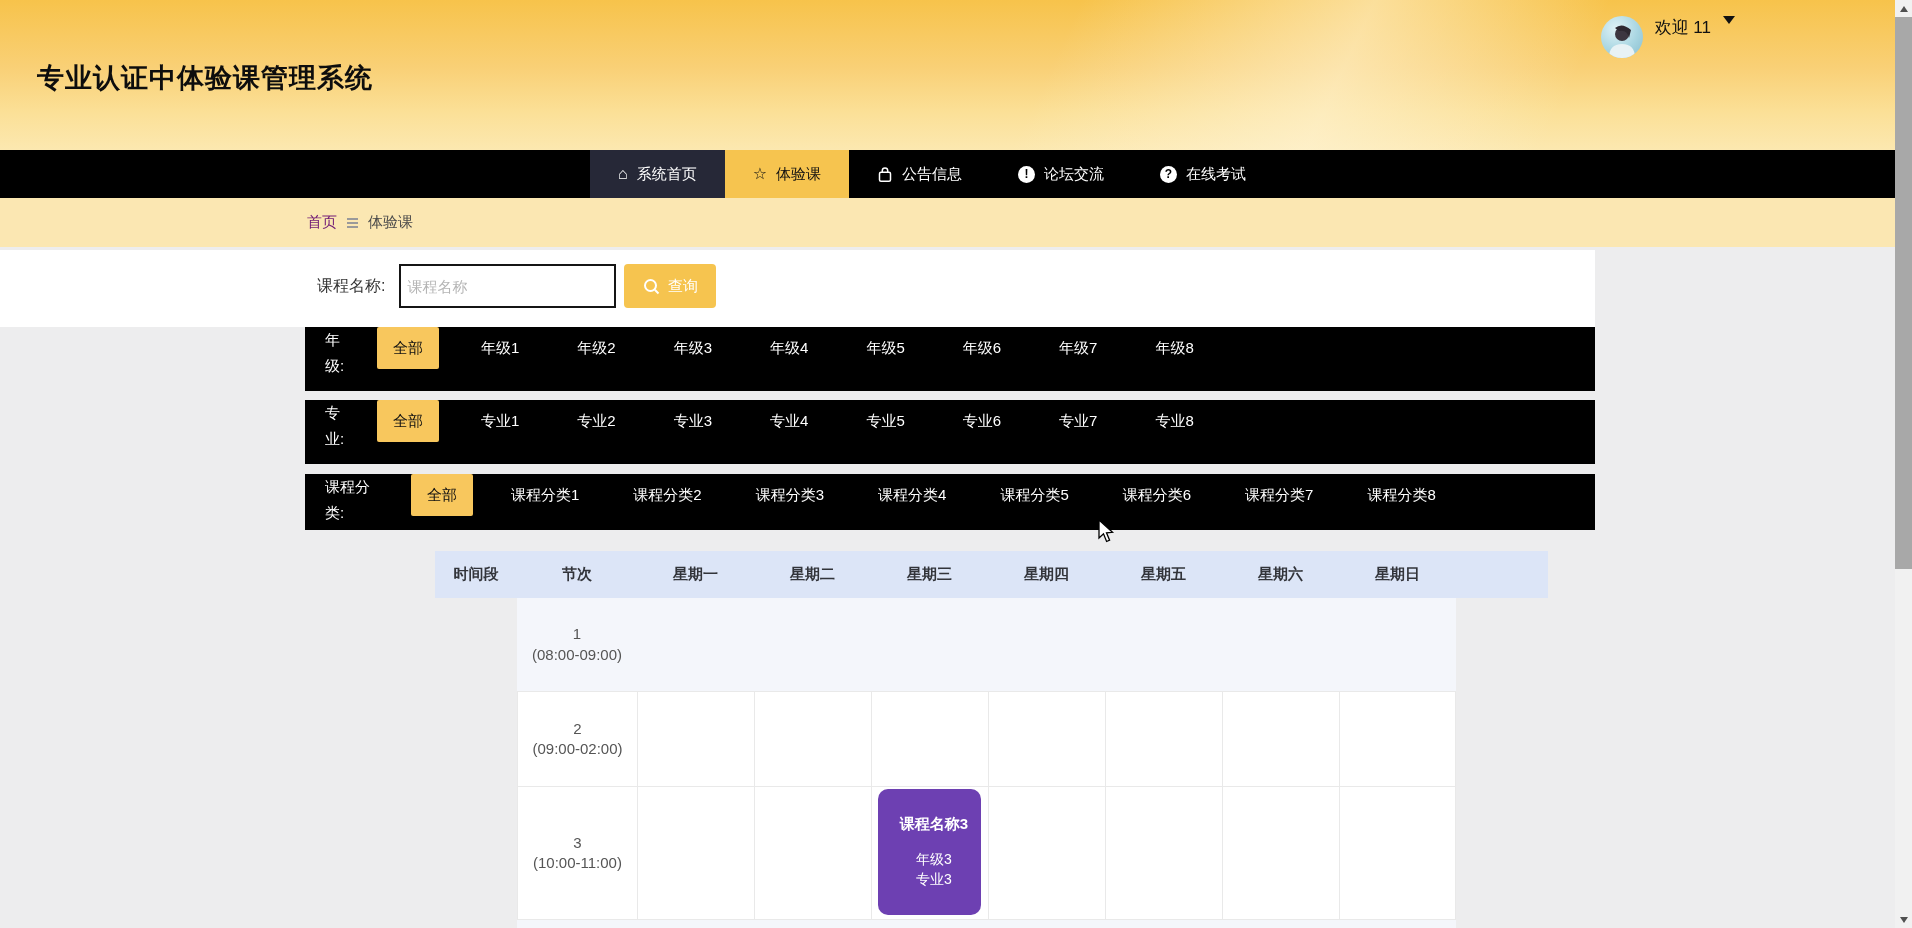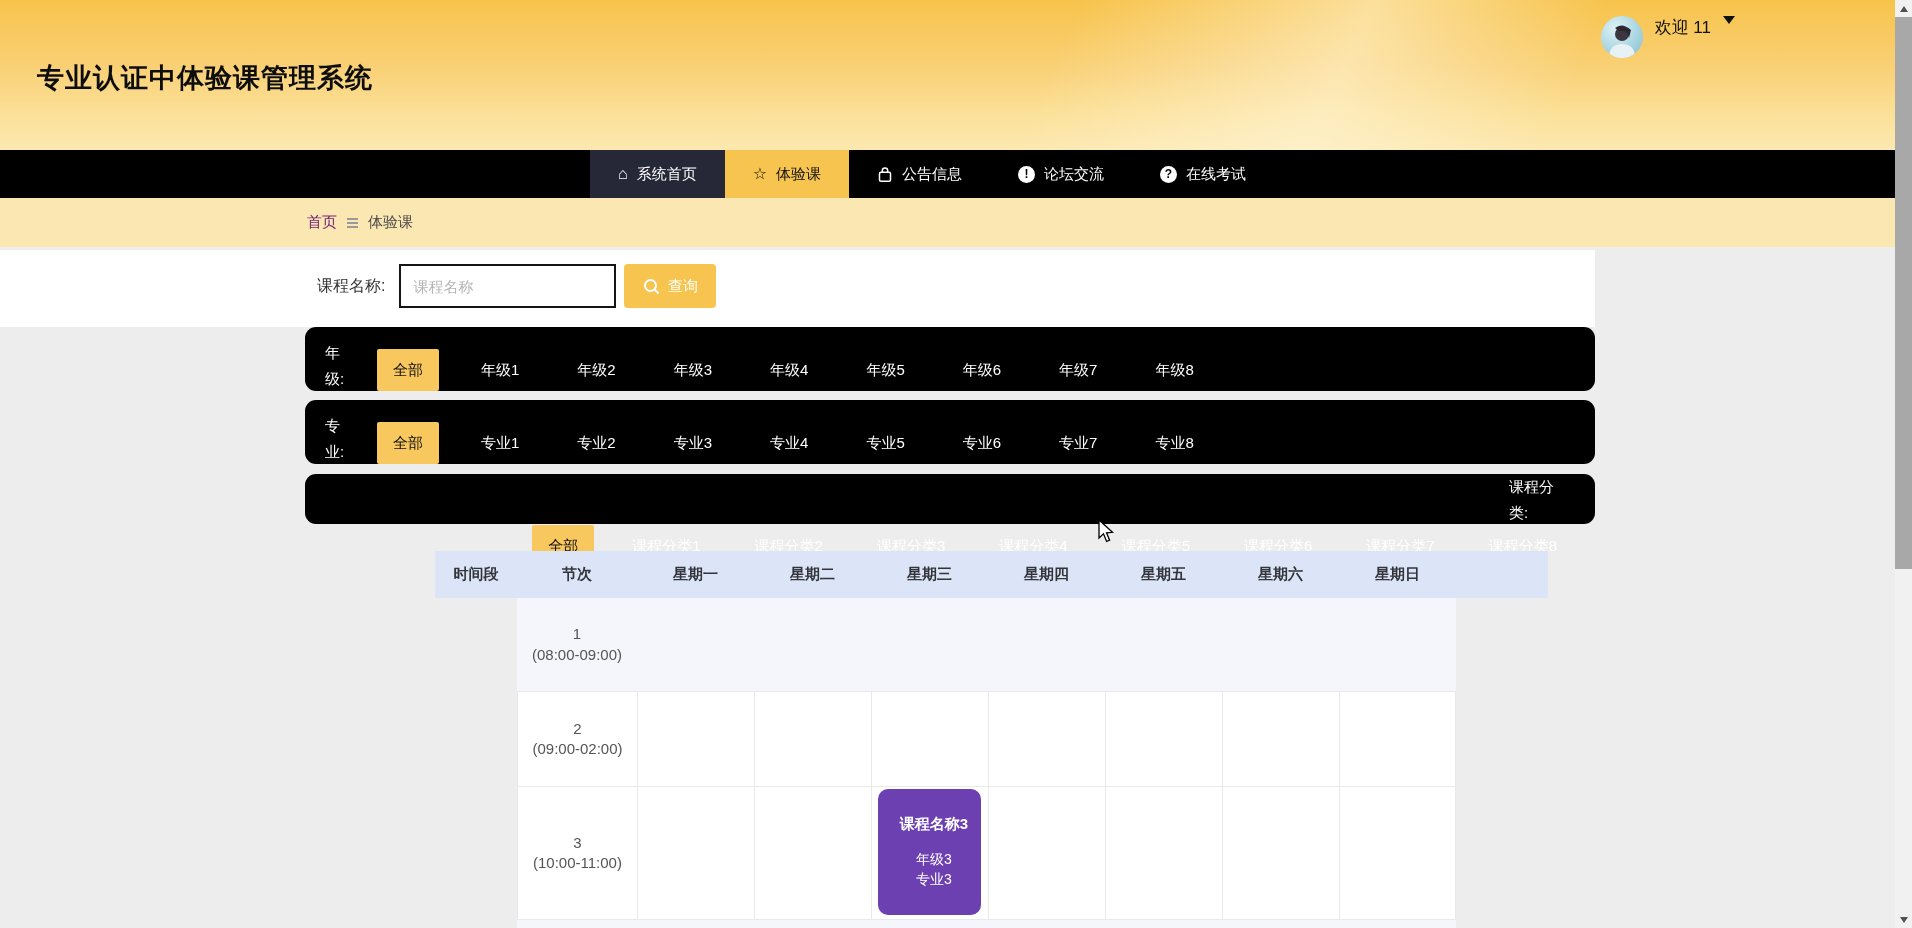--- a/index.html
+++ b/index.html
@@ -34,27 +34,27 @@
   .crumb { position:absolute; left:0; top:198px; width:1895px; height:49px; background:#fbe7b2; display:flex; align-items:center; padding-left:307px; gap:10px; font-size:15px; }
   .crumb-home { color:#701a75; cursor:pointer; }
   .crumb-sep { display:flex; flex-direction:column; gap:2px; }
   .crumb-sep i { display:block; width:11px; height:2px; background:#9a9a9a; }
   .crumb-cur { color:#4a4a4a; }
 
   
   .search-band { position:absolute; left:0; top:250px; width:1595px; height:77px; background:#fff; }
   .search-row { position:absolute; left:317px; top:264px; height:44px; display:flex; align-items:center; }
   .search-label { font-size:16px; color:#333; margin-right:14px; }
-  .search-input { width:217px; height:44px; border:2px solid #151515; background:#fff; font-size:15px; padding:0 12px; outline:none; font-family:"Liberation Sans","DejaVu Sans",sans-serif; }
+  .search-input { width:217px; height:44px; border:2px solid #151515; background:#fff; font-size:15px; padding:0 6px; outline:none; font-family:"Liberation Sans","DejaVu Sans",sans-serif; }
   .search-input::placeholder { color:#b5b5b5; }
   .search-btn { margin-left:8px; width:92px; height:44px; background:#f6c44f; border:none; border-radius:4px; color:#fff;
     font-size:15px; display:flex; align-items:center; justify-content:center; gap:8px; cursor:pointer; font-family:inherit; }
 
   
-  .fbar { position:absolute; left:305px; width:1290px; height:64px; background:#000; display:flex; align-items:flex-end; padding-left:20px;border-radius:11px; }
+  .fbar { position:absolute; left:305px; width:1290px; height:64px; background:#000; display:flex; align-items:flex-start; padding-left:20px; }
   .fbar-label { color:#fff; font-size:15px; line-height:1.7; word-break:break-all; margin-right:28px; }
   .lbl-narrow { width:24px; }
   .lbl-wide { width:58px; }
   .chips { display:flex; align-items:center; }
   .chip { color:#fff; font-size:15px; padding:0 16px; height:42px; display:flex; align-items:center; margin-right:22px; cursor:pointer; border-radius:2px; }
   .chip.selected { background:#f8c75d; color:#111; }
   .gap36 .chip { margin-right:26px; }
 
   
   .tt-header { position:absolute; left:435px; top:551px; width:1113px; height:47px; background:#dce5f7;
@@ -183,21 +183,21 @@
       <span class="chip">专业2</span>
       <span class="chip">专业3</span>
       <span class="chip">专业4</span>
       <span class="chip">专业5</span>
       <span class="chip">专业6</span>
       <span class="chip">专业7</span>
       <span class="chip">专业8</span>
     </div>
   </div>
 
-  <div class="fbar" style="top:474px; height:50px;flex-direction:column;">
+  <div class="fbar" style="top:474px; height:56px;">
     <div class="fbar-label lbl-wide">课程分类:</div>
     <div class="chips">
       <span class="chip selected">全部</span>
       <span class="chip">课程分类1</span>
       <span class="chip">课程分类2</span>
       <span class="chip">课程分类3</span>
       <span class="chip">课程分类4</span>
       <span class="chip">课程分类5</span>
       <span class="chip">课程分类6</span>
       <span class="chip">课程分类7</span>

